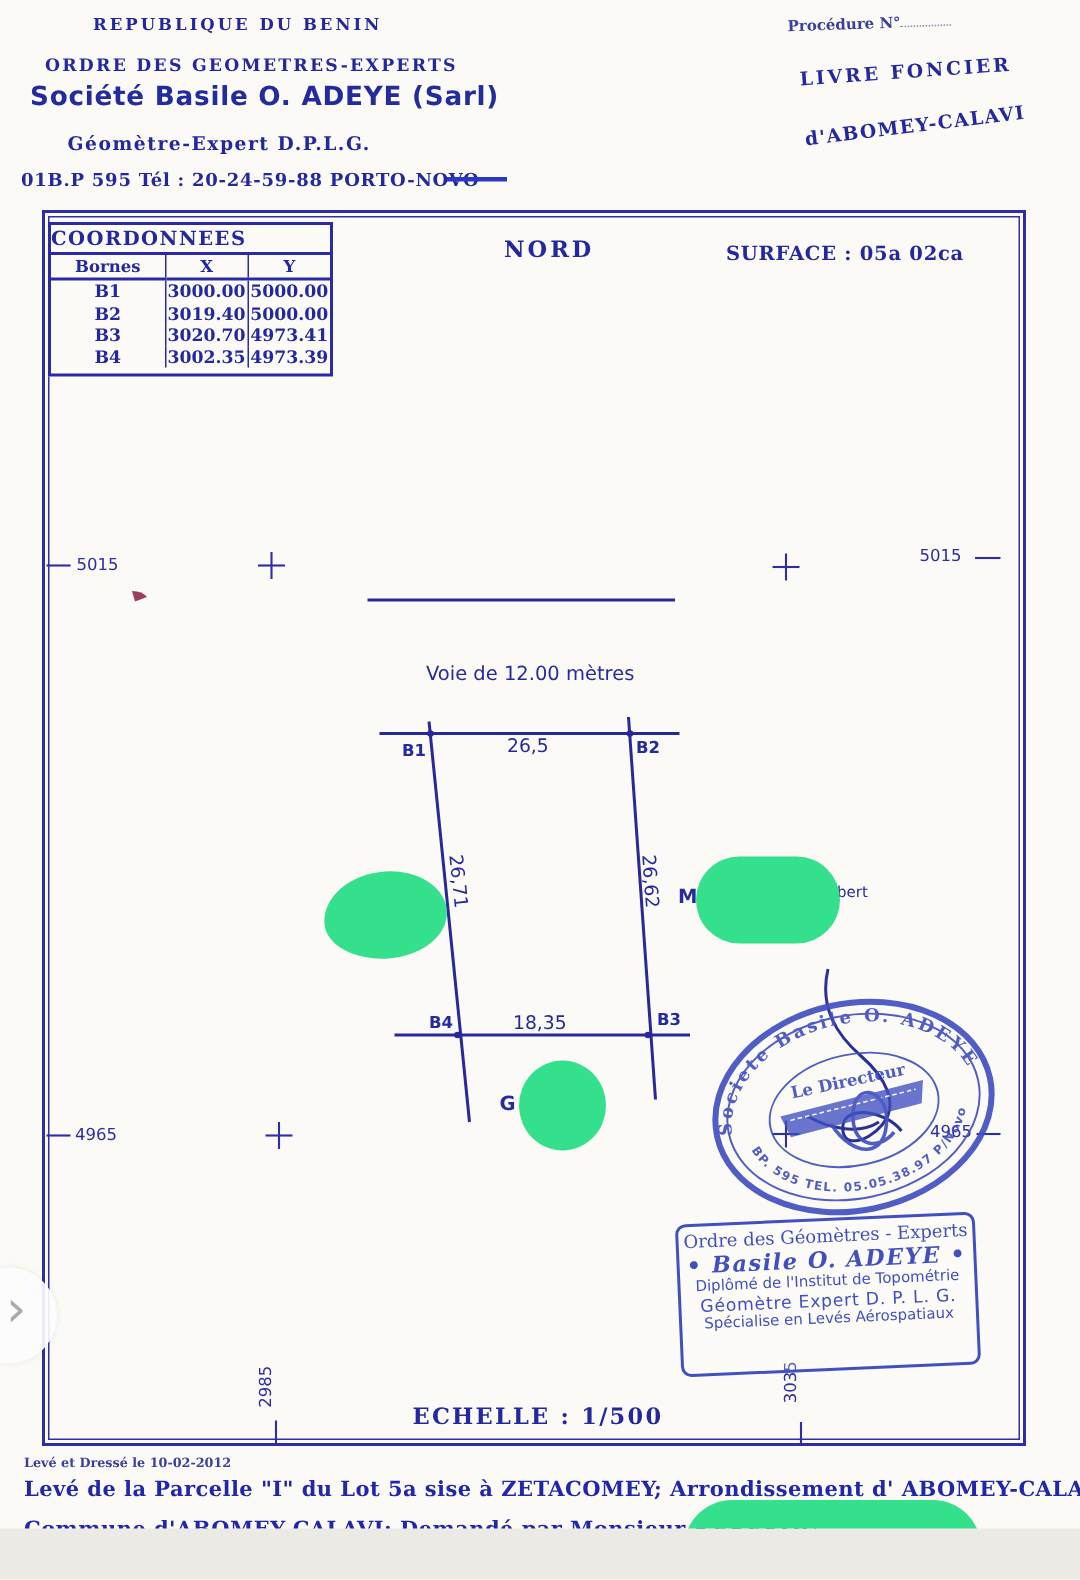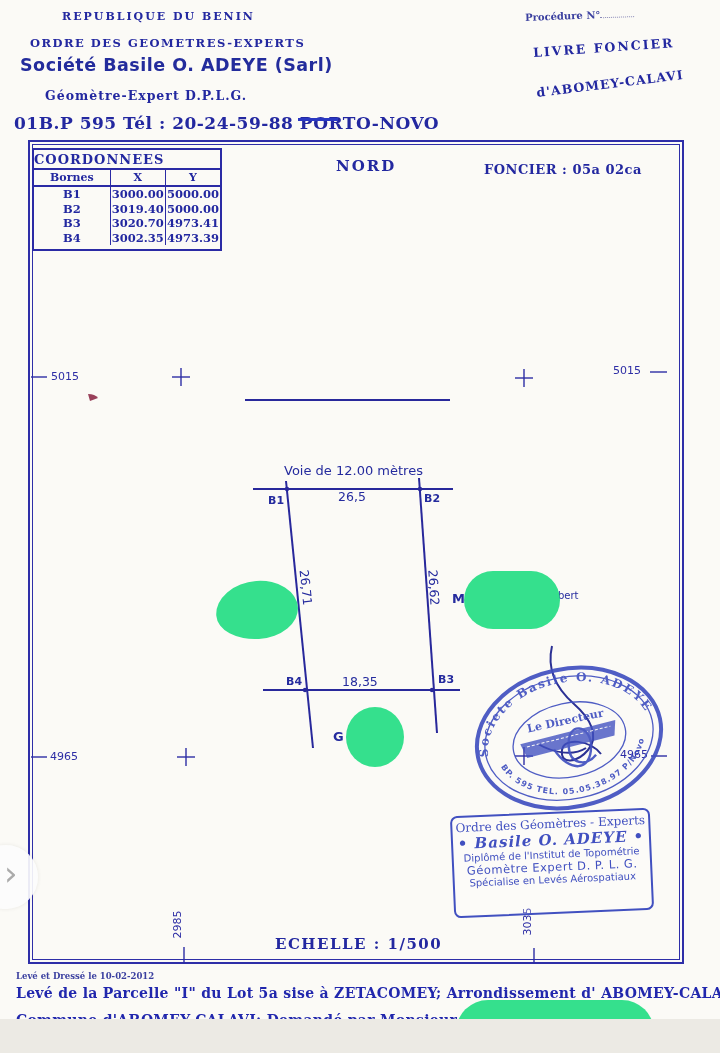--- a/index.html
+++ b/index.html
@@ -10,21 +10,21 @@
   .ink{color:#2328a0;}
   .serifb{font-family:"DejaVu Serif",serif;font-weight:bold;}
   .sansb{font-family:"DejaVu Sans",sans-serif;font-weight:bold;}
   .plan-label{font-family:"DejaVu Sans",sans-serif;color:#252b9e;}
 
   
   .h-l1{left:62px;top:10px;font-size:11px;letter-spacing:2px;}
   .h-l2{left:30px;top:36px;font-size:11.5px;letter-spacing:1.5px;}
   .h-l3{left:20px;top:55px;font-size:17.5px;letter-spacing:0.5px;color:#232c9c;}
   .h-l4{left:45px;top:88px;font-size:12.5px;letter-spacing:1px;}
-  .h-l5{left:14px;top:113px;font-size:17px;letter-spacing:0.5px;}
+  .h-l5{left:14px;top:113px;font-size:12px;letter-spacing:0.5px;}
   .h-proc{left:525px;top:8px;font-size:10px;transform:rotate(-2deg);color:#3a3f9f;}
   .h-proc .dotline{display:inline-block;width:34px;border-bottom:1px dotted #8a8ab8;height:10px;}
   .h-livre{left:533px;top:40px;font-size:12.5px;letter-spacing:2px;transform:rotate(-4deg);}
   .h-abomey{left:536px;top:76px;font-size:12.5px;letter-spacing:1px;transform:rotate(-7deg);}
   .doc-title{left:295px;top:96px;font-size:27px;letter-spacing:2px;color:#2a38c2;}
   .doc-title .blank{display:inline-block;width:40px;height:22px;border-bottom:3.5px solid #2a38c2;margin-left:3px;}
 
   
   .frame{left:28px;top:140px;width:652px;height:820px;border:2px solid #2e2ea8;}
   .frame-inner{position:absolute;left:2px;top:2px;right:2px;bottom:2px;border:1px solid #2e2ea8;}
@@ -47,21 +47,21 @@
   .glabel{font-family:"DejaVu Sans",sans-serif;font-size:11px;color:#2d2da5;}
   .g-l5015{left:51px;top:370px;}
   .g-r5015{left:613px;top:364px;}
   .g-l4965{left:50px;top:750px;}
   .g-r4965{left:620px;top:748px;}
   .vlabel{font-family:"DejaVu Sans",sans-serif;font-size:11px;color:#2d2da5;transform:rotate(-90deg);transform-origin:center;}
   .g-2985{left:163px;top:918px;}
   .g-3035{left:513px;top:915px;}
 
   
-  .road-label{left:284px;top:442px;font-size:13px;margin-top:21px;}
+  .road-label{left:284px;top:442px;font-size:13px;}
   .lb1{left:268px;top:494px;font-size:11px;font-weight:bold;}
   .lb2{left:424px;top:492px;font-size:11px;font-weight:bold;}
   .lb4{left:286px;top:675px;font-size:11px;font-weight:bold;}
   .lb3{left:438px;top:673px;font-size:11px;font-weight:bold;}
   .len-top{left:338px;top:489px;font-size:12.5px;}
   .len-bottom{left:342px;top:674px;font-size:12.5px;}
   .len-left{left:288px;top:580px;font-size:12.5px;transform:rotate(84deg);transform-origin:center;}
   .len-right{left:416px;top:580px;font-size:12.5px;transform:rotate(86deg);transform-origin:center;}
   .owner-m{left:452px;top:591px;font-size:13px;font-weight:bold;}
   .owner-bert{left:558px;top:590px;font-size:10px;font-weight:normal;}
@@ -190,21 +190,21 @@
         <td>4973.39</td>
       </tr>
       <tr>
             <td colspan="3" class="pad"></td>
           </tr>
     </tbody>
       </table>
   </div>
 
   <div class="abs serifb ink nord">NORD</div>
-  <div class="abs serifb ink surface">FONCIER : 05a 02ca</div>
+  <div class="abs serifb ink surface">SURFACE : 05a 02ca</div>
 
   <div class="abs glabel g-l5015">5015</div>
   <div class="abs glabel g-r5015">5015</div>
   <div class="abs glabel g-l4965">4965</div>
   <div class="abs glabel g-r4965">4965</div>
   <div class="abs vlabel g-2985">2985</div>
   <div class="abs vlabel g-3035">3035</div>
 
   <div class="abs plan-label road-label">Voie de 12.00 mètres</div>
   <div class="abs plan-label lb1">B1</div>

